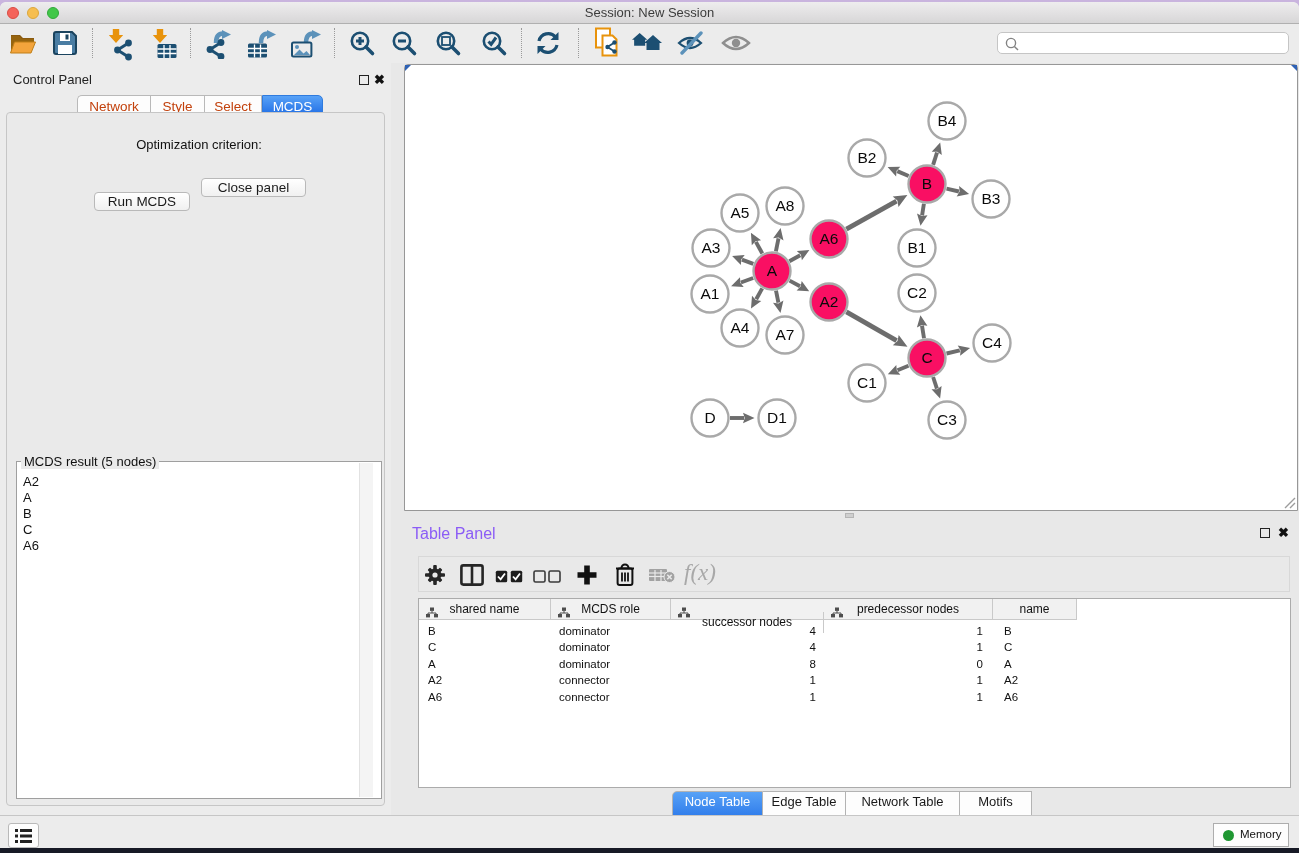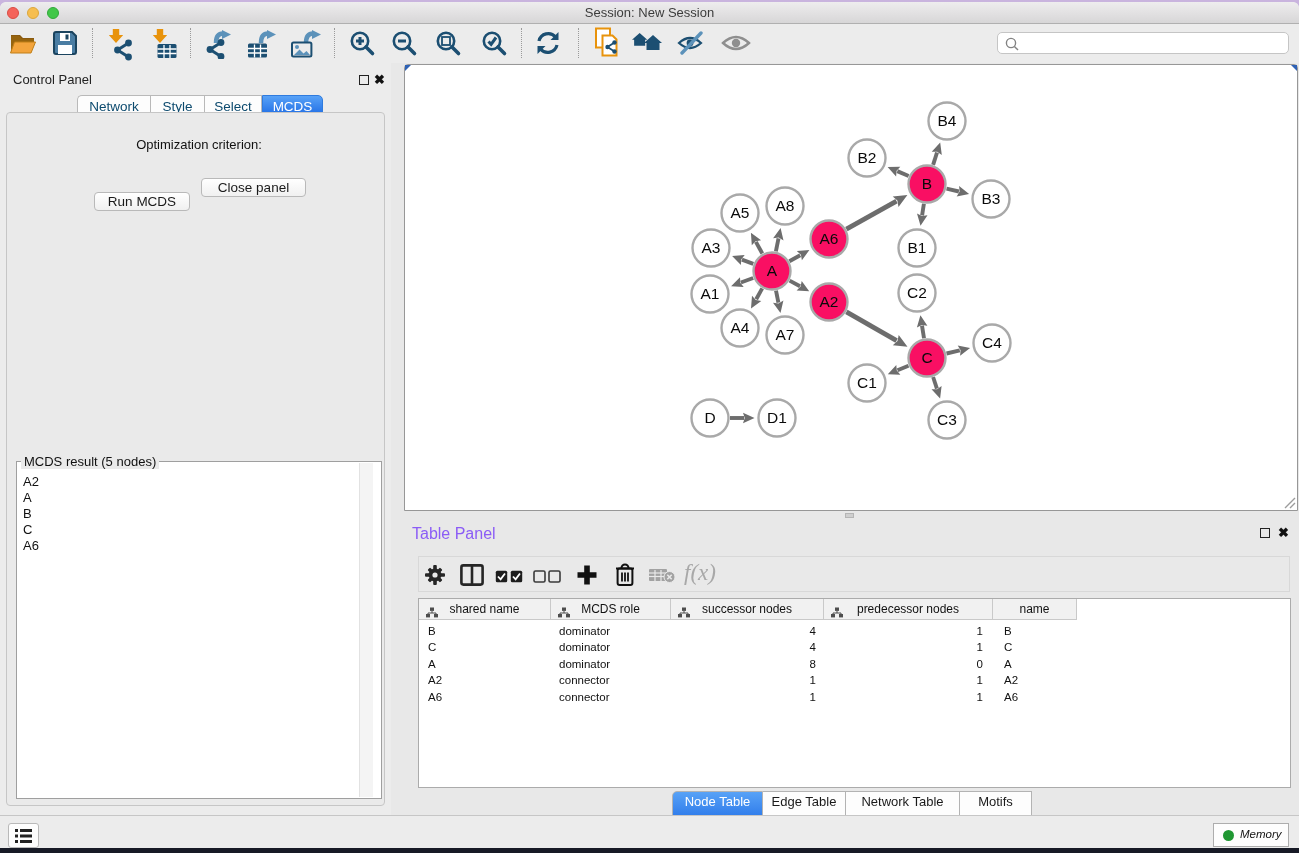--- a/index.html
+++ b/index.html
@@ -5,28 +5,28 @@
 body { background:#171a26; position:relative; }
 .abs { position:absolute; }
 .deskTop { left:0; top:0; width:1299px; height:8px; background:#c9b4de; }
 .win { left:0; top:2px; width:1299px; height:846px; background:#ececec; border-radius:6px 6px 0 0; overflow:hidden; }
 .titlebar { left:0; top:0; width:100%; height:22px; background:linear-gradient(#eeedee,#d7d6d7); border-bottom:1px solid #b0b0b0; border-radius:6px 6px 0 0; }
 .tl { position:absolute; top:5px; width:12px; height:12px; border-radius:50%; }
 .title { width:100%; text-align:center; font-size:13px; color:#3c3c3c; line-height:21px; }
 .toolbar { left:0; top:22px; width:100%; height:39px; background:#ececec; }
 .search { left:997px; top:8px; width:292px; height:22px; background:#fff; border:1px solid #c5c5c5; border-radius:5px; }
 .cpTitle { left:13px; top:70px; font-size:13px; color:#222; }
-.tab { position:absolute; top:93px; height:22px; background:#fdfdfd; border:1px solid #b9b9b9; color:#0c4a6e; text-align:center; line-height:21px; font-size:13.5px; }
+.tab { position:absolute; top:93px; height:22px; background:#fdfdfd; border:1px solid #b9b9b9; color:#c2410c; text-align:center; line-height:21px; font-size:13.5px; }
 .tabsel { background:linear-gradient(#58a2f7,#1d6be4); color:#fff; border-color:#2f7bde; }
 .panelbox { left:6px; top:110px; width:379px; height:694px; background:#eaeaea; border:1px solid #c6c6c6; border-radius:4px; }
 .btn { position:absolute; height:19px; background:linear-gradient(#ffffff,#f0f0f0); border:1px solid #b9b9b9; border-radius:4px; text-align:center; font-size:13.5px; color:#1a1a1a; line-height:18px; }
 .netwin { left:404px; top:62px; width:894px; height:447px; background:#fff; border:1px solid #979797; border-radius:4px 4px 0 0; }
 .nettb { position:absolute; left:0; top:0; width:100%; height:21px; background:linear-gradient(#ededed,#d4d4d4); border-bottom:1px solid #a9a9a9; border-radius:4px 4px 0 0; }
 .rightbg { left:391px; top:61px; width:908px; height:754px; background:#e8e8e8; }
-.statusbar { left:0; top:813px; width:1299px; height:33px; background:#ececec; border-top:1px solid #c6c6c6;font-style:italic; }
+.statusbar { left:0; top:813px; width:1299px; height:33px; background:#ececec; border-top:1px solid #c6c6c6; }
 .tbtab { position:absolute; top:789px; height:38px; background:#fdfdfd; border:1px solid #b3b3b3; text-align:center; line-height:20px; font-size:13px; color:#1a1a1a; }
 </style></head>
 <body>
 <div class="abs deskTop"></div>
 <div class="abs win">
   <div class="abs titlebar">
     <div class="tl" style="left:7px;background:#f4635b;border:0.5px solid #d94c44"></div>
     <div class="tl" style="left:27px;background:#f6be50;border:0.5px solid #dca63b"></div>
     <div class="tl" style="left:47px;background:#42c749;border:0.5px solid #32a83a"></div>
     <div class="title">Session: New Session</div>
@@ -336,21 +336,21 @@
         <line x1="7" y1="3" x2="7" y2="14" stroke="#e9e9e9" stroke-width="1.2"></line>
         <line x1="13" y1="3" x2="13" y2="14" stroke="#e9e9e9" stroke-width="1.2"></line>
         <circle cx="21.5" cy="10" r="5.5" fill="#a2a2a2" stroke="#e9e9e9" stroke-width="1"></circle>
         <path d="M19.3 7.8 l4.4 4.4 M23.7 7.8 l-4.4 4.4" stroke="#e9e9e9" stroke-width="1.6"></path>
       </svg></div>
     <div style="position:absolute;left:684px;top:558px;width:40px;height:30px;font-family:'Liberation Serif',serif;font-style:italic;font-size:23px;color:#a8a8a8">f(x)</div>
   <div class="abs" style="left:418px;top:596px;width:873px;height:190px;background:#fff;border:1px solid #ababab">
     <div style="position:absolute;left:0;top:0;width:658px;height:21px;background:#f1f1f1;border-bottom:1px solid #c9c9c9">
         <div style="position:absolute;left:0px;top:0;width:132px;height:21px;border-right:1px solid #c9c9c9;text-align:center;line-height:21px;font-size:12px;color:#111">shared name</div>
         <div style="position:absolute;left:132px;top:0;width:120px;height:21px;border-right:1px solid #c9c9c9;text-align:center;line-height:21px;font-size:12px;color:#111">MCDS role</div>
-        <div style="position:absolute;left:252px;top:0;width:153px;height:21px;border-right:1px solid #c9c9c9;text-align:center;line-height:21px;font-size:12px;color:#111">successor nodes</div>
+        <div style="position:absolute;left:252px;top:13px;width:153px;height:21px;border-right:1px solid #c9c9c9;text-align:center;line-height:21px;font-size:12px;color:#111">successor nodes</div>
         <div style="position:absolute;left:405px;top:0;width:169px;height:21px;border-right:1px solid #c9c9c9;text-align:center;line-height:21px;font-size:12px;color:#111">predecessor nodes</div>
         <div style="position:absolute;left:574px;top:0;width:84px;height:21px;border-right:1px solid #c9c9c9;text-align:center;line-height:21px;font-size:12px;color:#111">name</div>
         <div style="position:absolute;left:7px;top:5px;width:12px;height:11px"><svg width="12" height="11" viewBox="0 0 12 11">
             <g fill="#4d4d4d">
               <rect x="4" y="0.5" width="4" height="3.4"></rect>
               <rect x="0" y="7" width="4" height="3.4"></rect>
               <rect x="8" y="7" width="4" height="3.4"></rect>
             </g>
             <path d="M6 4 v2 M2 7 v-1 h8 v1" fill="none" stroke="#4d4d4d" stroke-width="1"></path>
           </svg></div>

